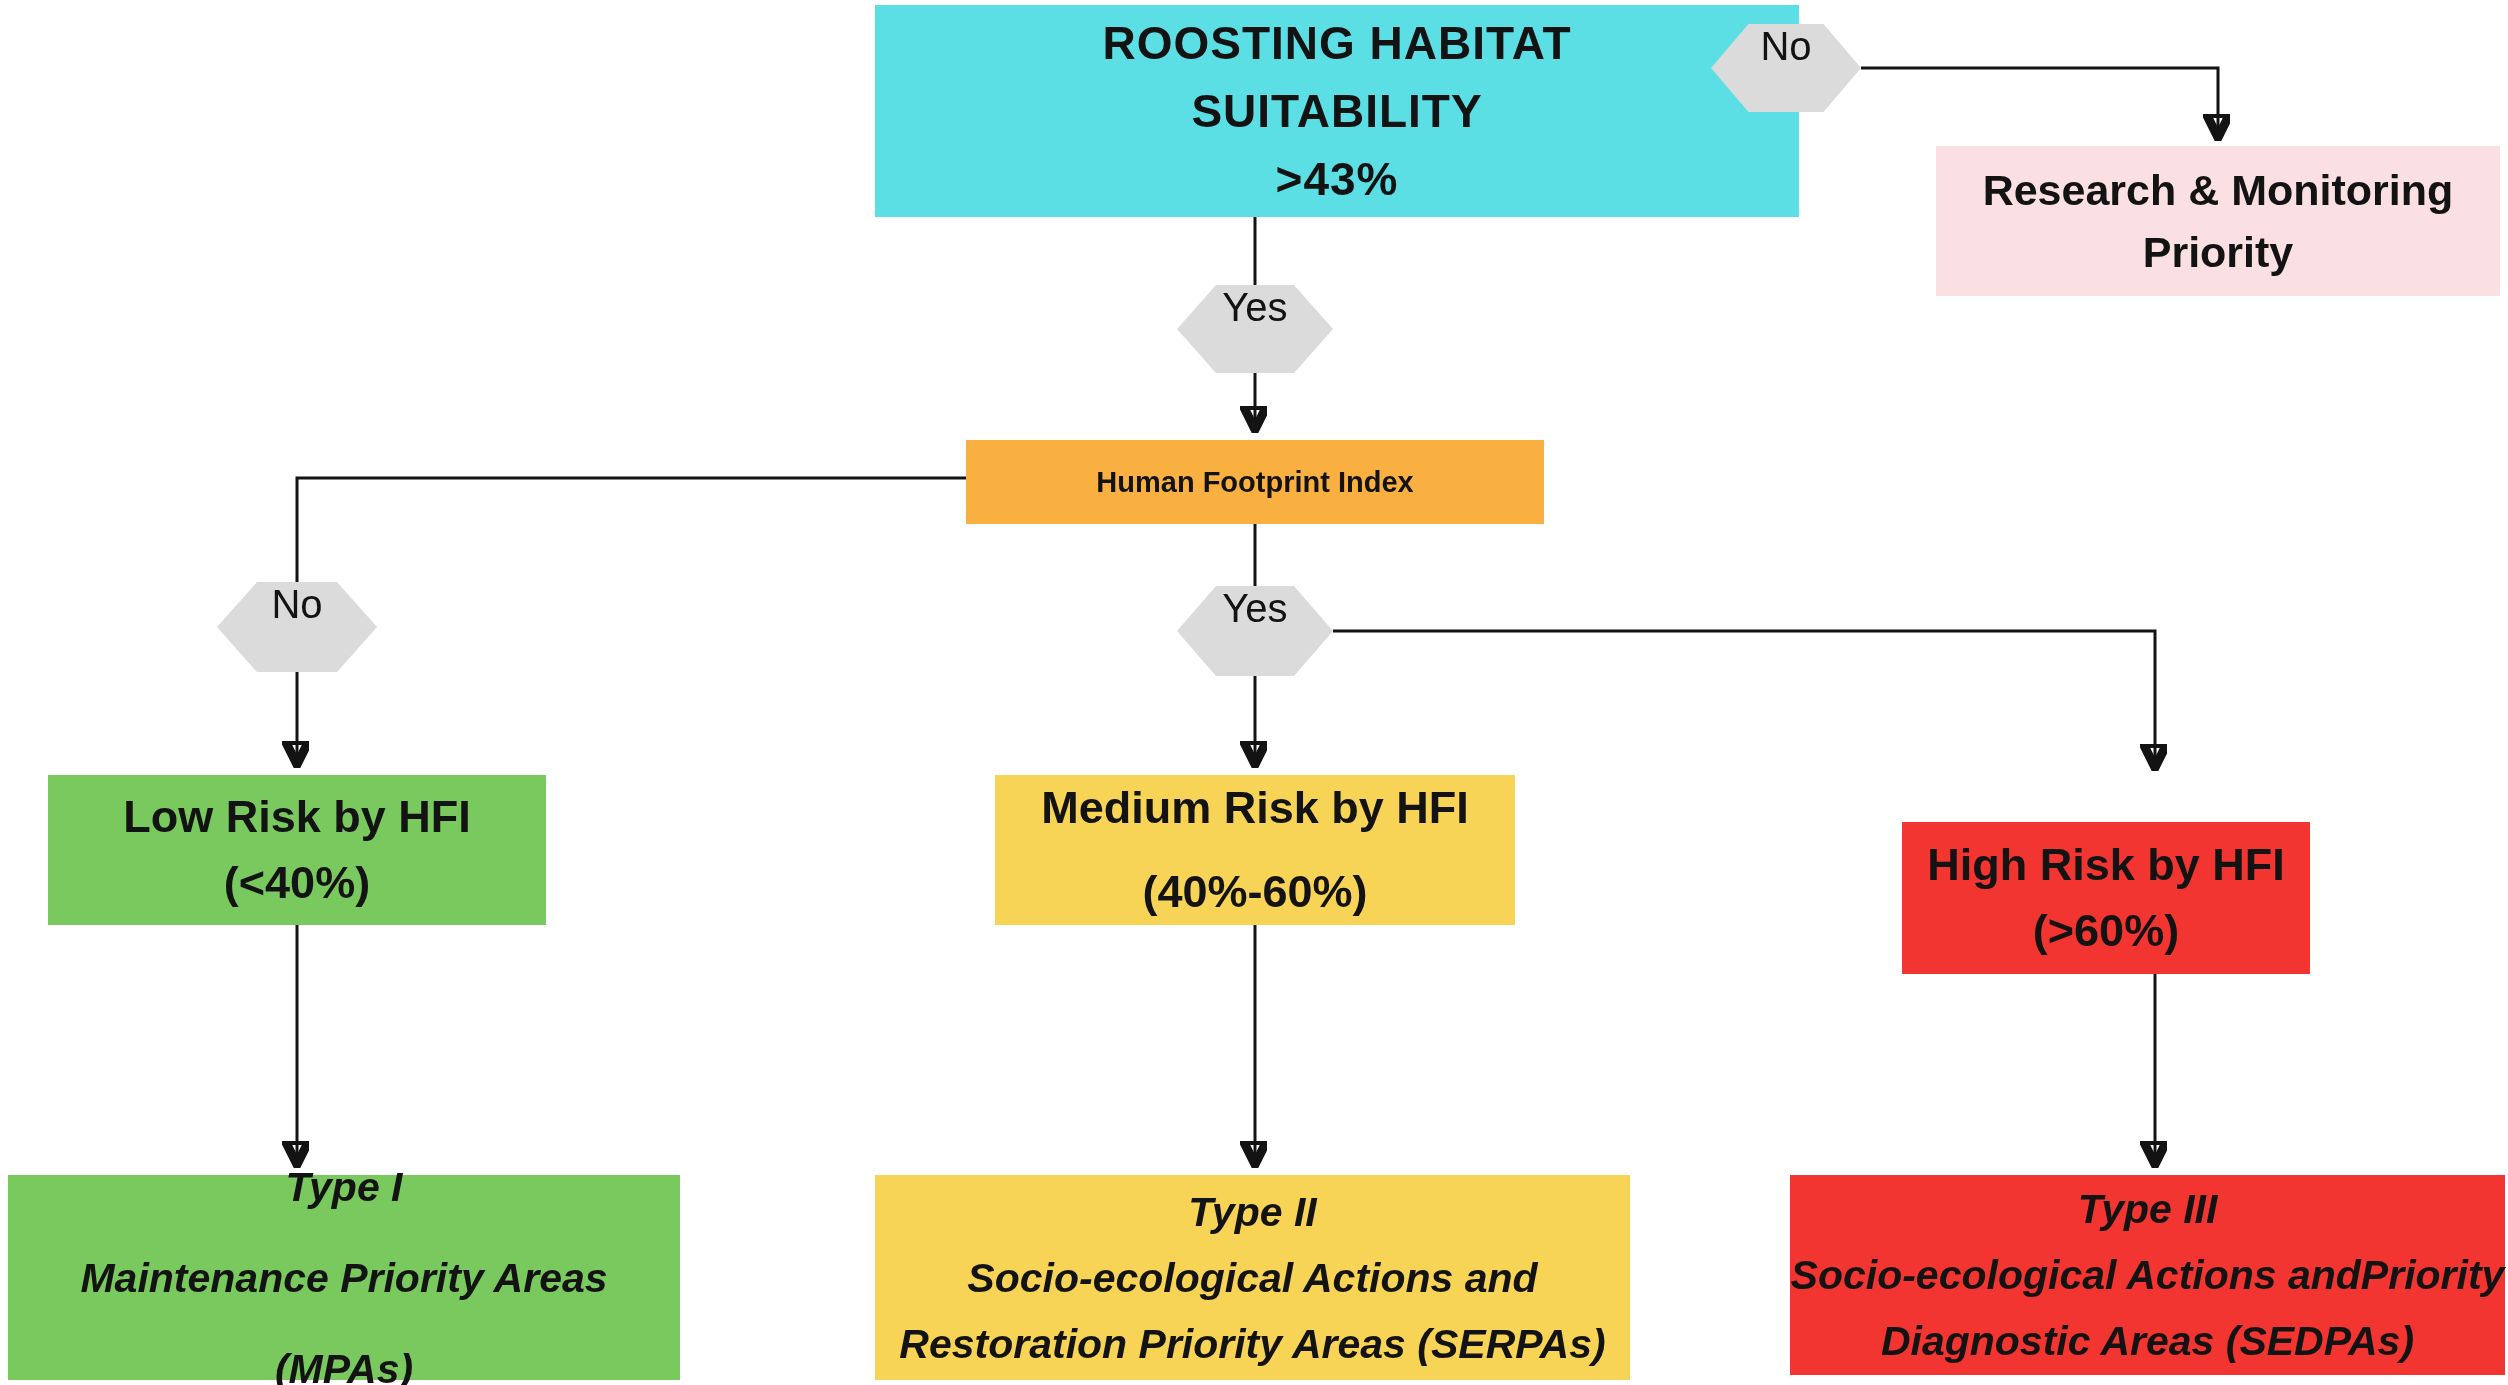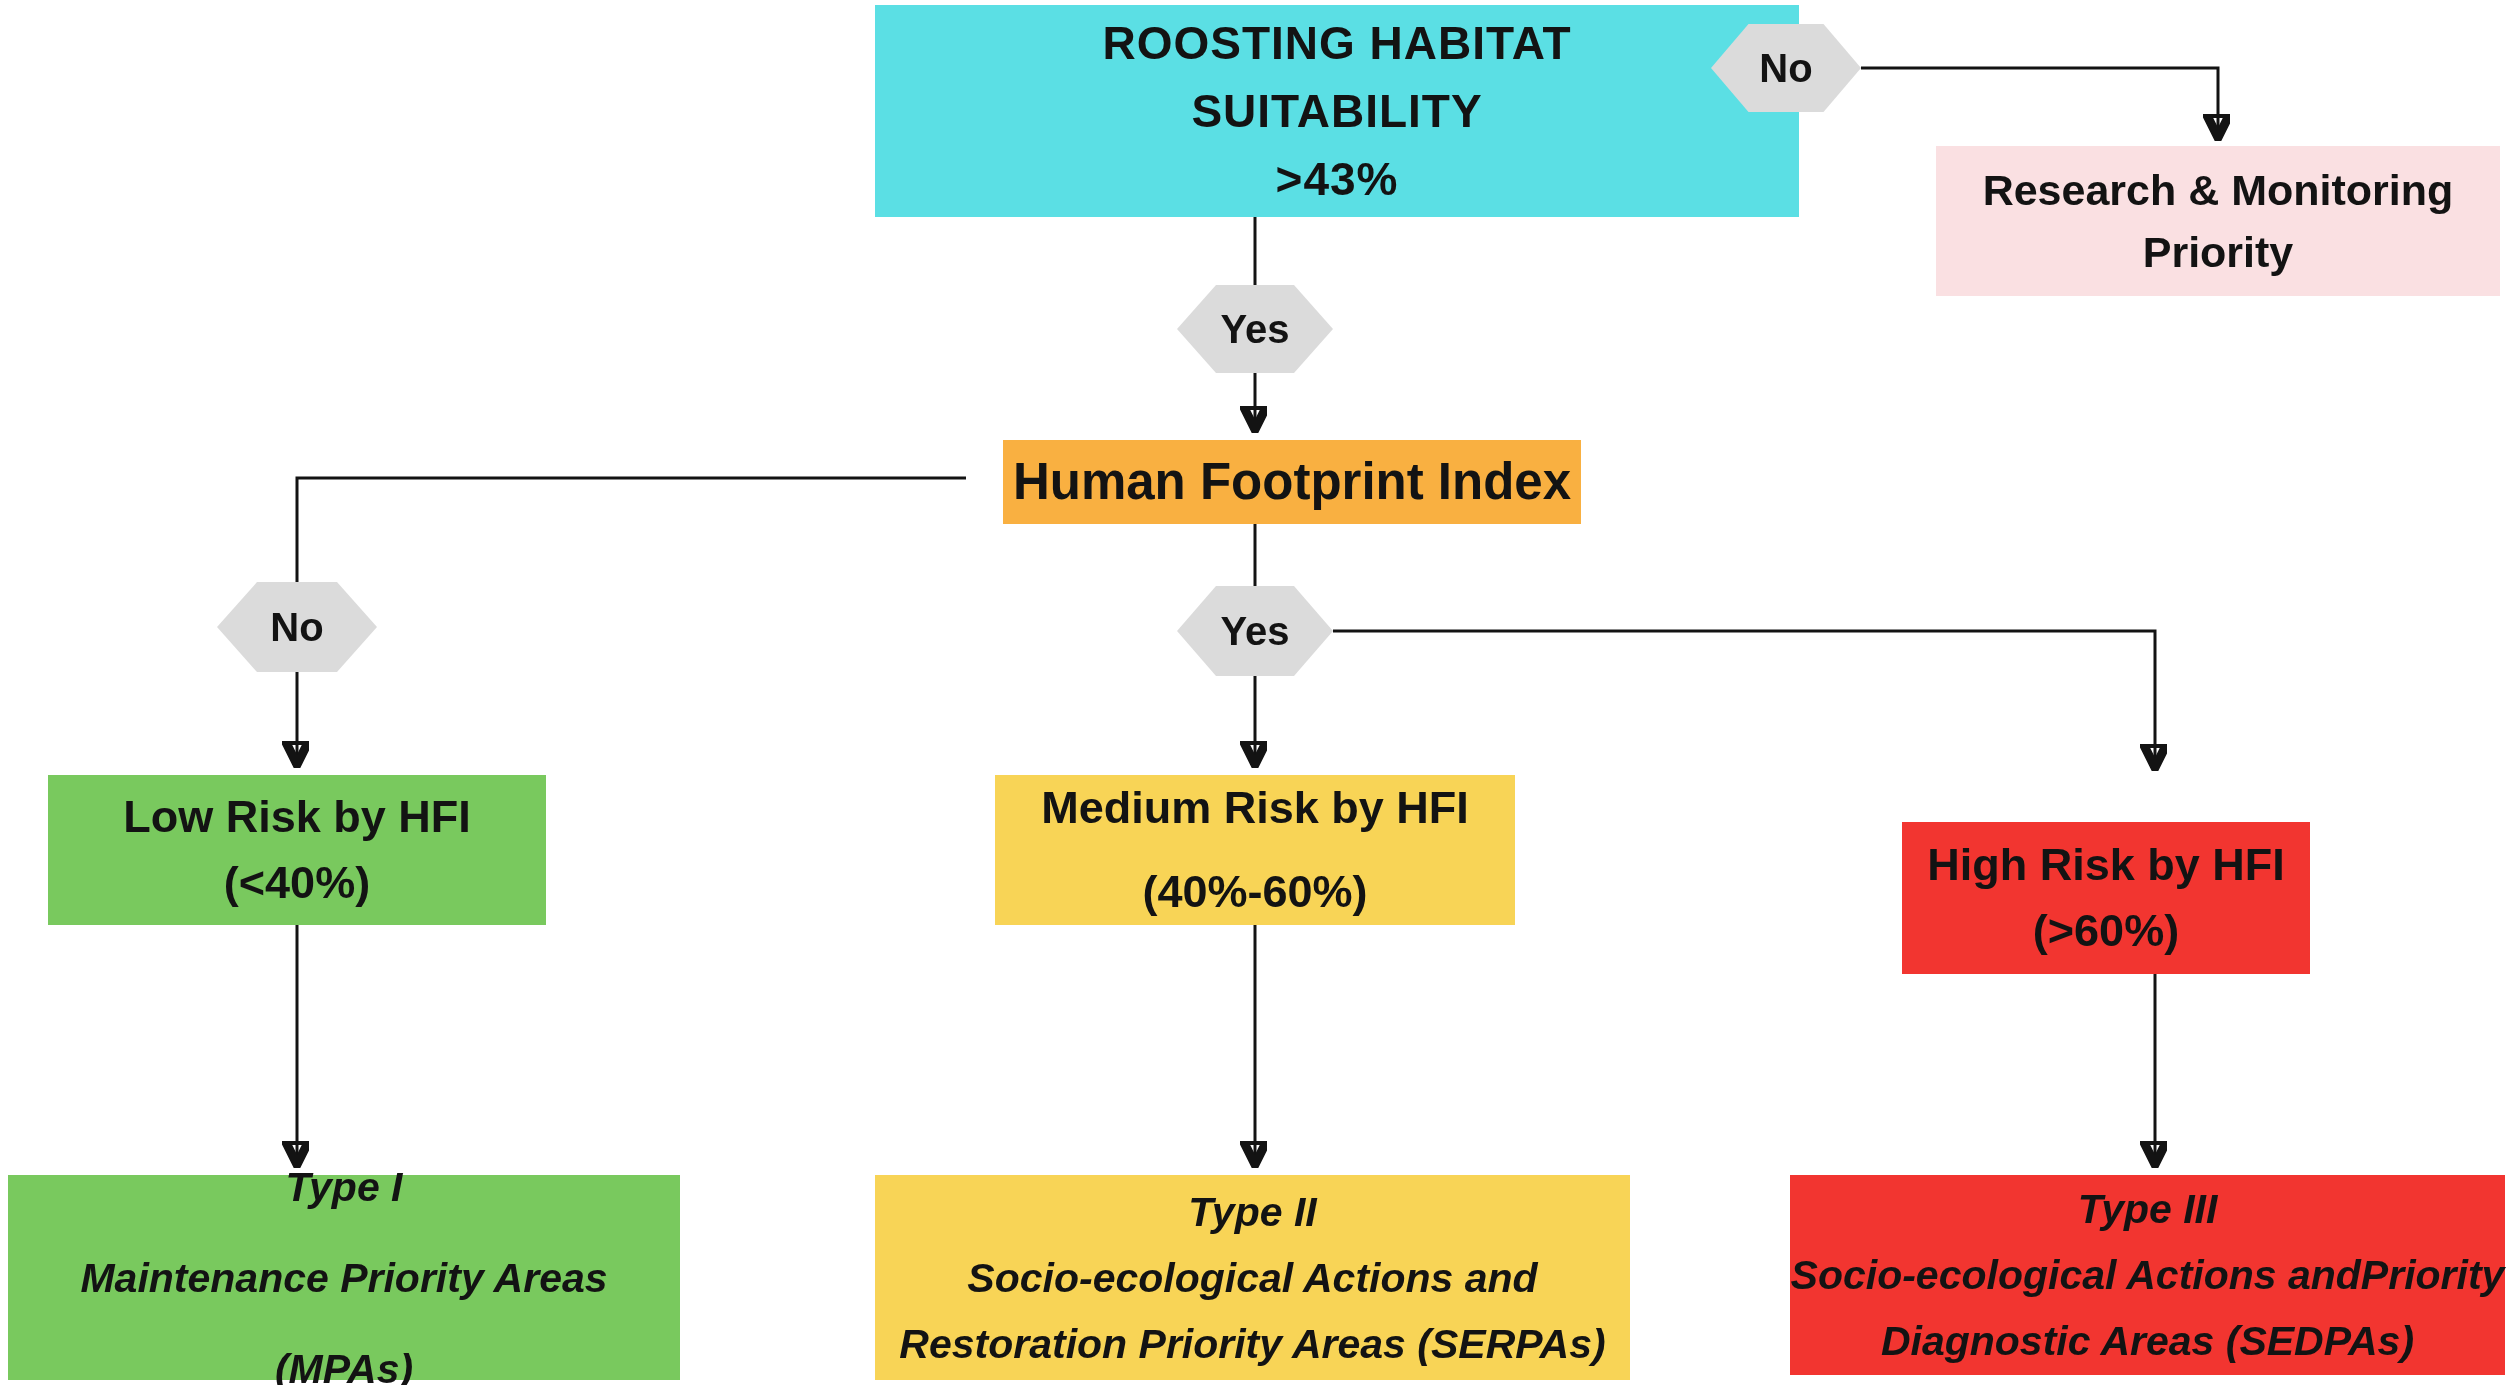--- a/index.html
+++ b/index.html
@@ -34,37 +34,37 @@
     flex-direction: column;
     align-items: center;
     justify-content: center;
     text-align: center;
     font-weight: bold;
   }
   .box .bl { width: 100%; }
 
   .cyan   { background: var(--cyan, #5BDFE4);  font-size: 46px; line-height: 68px; letter-spacing: 1px; }
   .pink   { background: var(--pink, #FAE0E2);  font-size: 43px; line-height: 62px; }
-  .orange { background: var(--orange, #F9B041); font-size: 51px; line-height: 50px; margin-left: 37px; }
+  .orange { background: var(--orange, #F9B041); font-size: 29px; line-height: 50px; }
   .green  { background: var(--green, #79C95E); }
   .yellow { background: var(--yellow, #F8D456); }
   .red    { background: var(--red, #F23530); }
 
   .risk   { font-size: 45px; line-height: 66px; }
   .final  { font-style: italic; font-size: 41px; line-height: 66px; }
 
   .hex {
     position: absolute;
     z-index: 1;
     background: var(--hexagon, #DBDBDB);
     clip-path: polygon(25% 0%, 75% 0%, 100% 50%, 75% 100%, 25% 100%, 0% 50%);
     display: flex;
-    align-items: center;
+    align-items: flex-start;
     justify-content: center;
-    font-weight: bold;
+    font-weight: normal;
     font-size: 40px;
   }
 </style>
 </head>
 <body>
 
 <div id="canvas">
 
   <svg id="wires" viewBox="0 0 2508 1385" aria-hidden="true">
     <defs>

